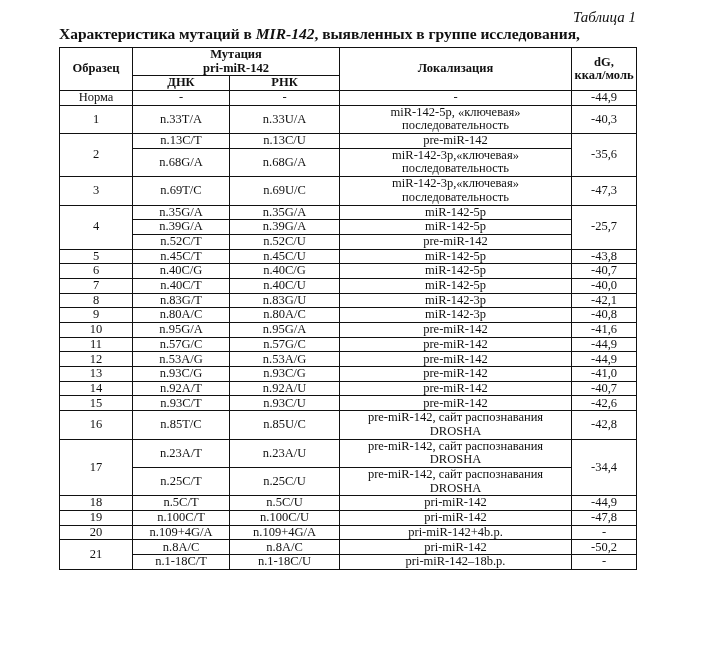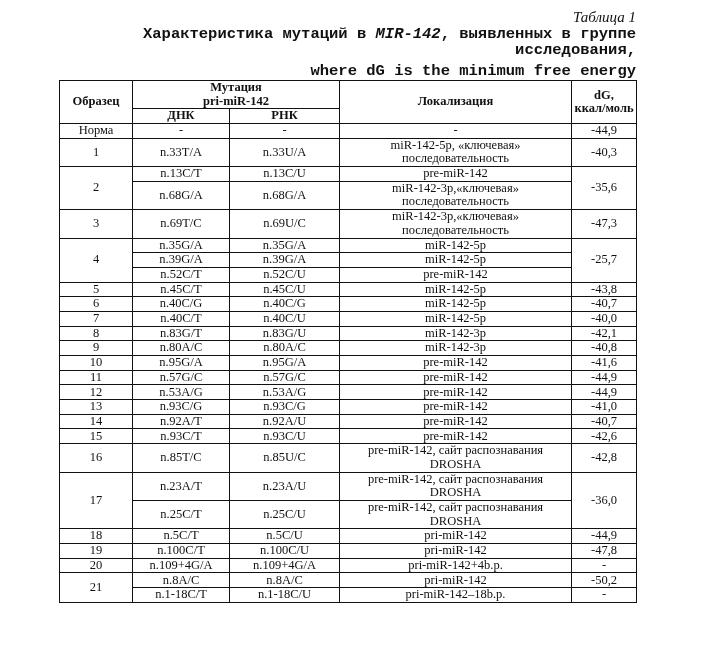--- a/index.html
+++ b/index.html
@@ -24,25 +24,24 @@
     .table-label {
       text-align: right;
       font-style: italic;
       font-size: 15px;
       line-height: 15px;
     }
     .table-label.ru {
       margin-top: 2px;
     }
     .caption {
-      text-align: right;
+      text-align: left;
       font-weight: bold;
       font-size: 15.5px;
       line-height: 16px;
-      font-family: Liberation Mono, monospace;
     }
     .caption .ital {
       font-style: italic;
     }
     .caption.ru {
       margin-top: 1px;
     }
     .table-label.en {
       margin-top: 8px;
     }
@@ -79,21 +78,20 @@
   </style>
 </head>
 <body>
 
 <div class="page">
   <div class="table-label ru">Таблица 1</div>
   <div class="caption ru">
     <div><span>Характеристика мутаций в </span><span class="ital">MIR-142</span><span>, выявленных в группе исследования,</span></div>
   </div>
   <div class="caption en">
-    <div>where dG is the minimum free energy</div>
   </div>
 
   <table>
     <colgroup>
       <col class="c1">
         <col class="c2">
         <col class="c3">
         <col class="c4">
         <col class="c5">
     </colgroup>
@@ -281,21 +279,21 @@
       </tr>
 
       <tr class="double">
         <td rowspan="2">17</td>
         <td>n.23A/T</td>
         <td>n.23A/U</td>
         <td>
             <div>pre-miR-142, сайт распознавания</div>
             <div>DROSHA</div>
           </td>
-        <td rowspan="2">-36,0</td>
+        <td rowspan="2">-34,4</td>
       </tr>
       <tr class="double">
         <td>n.25C/T</td>
         <td>n.25C/U</td>
         <td>
             <div>pre-miR-142, сайт распознавания</div>
             <div>DROSHA</div>
           </td>
       </tr>
 

